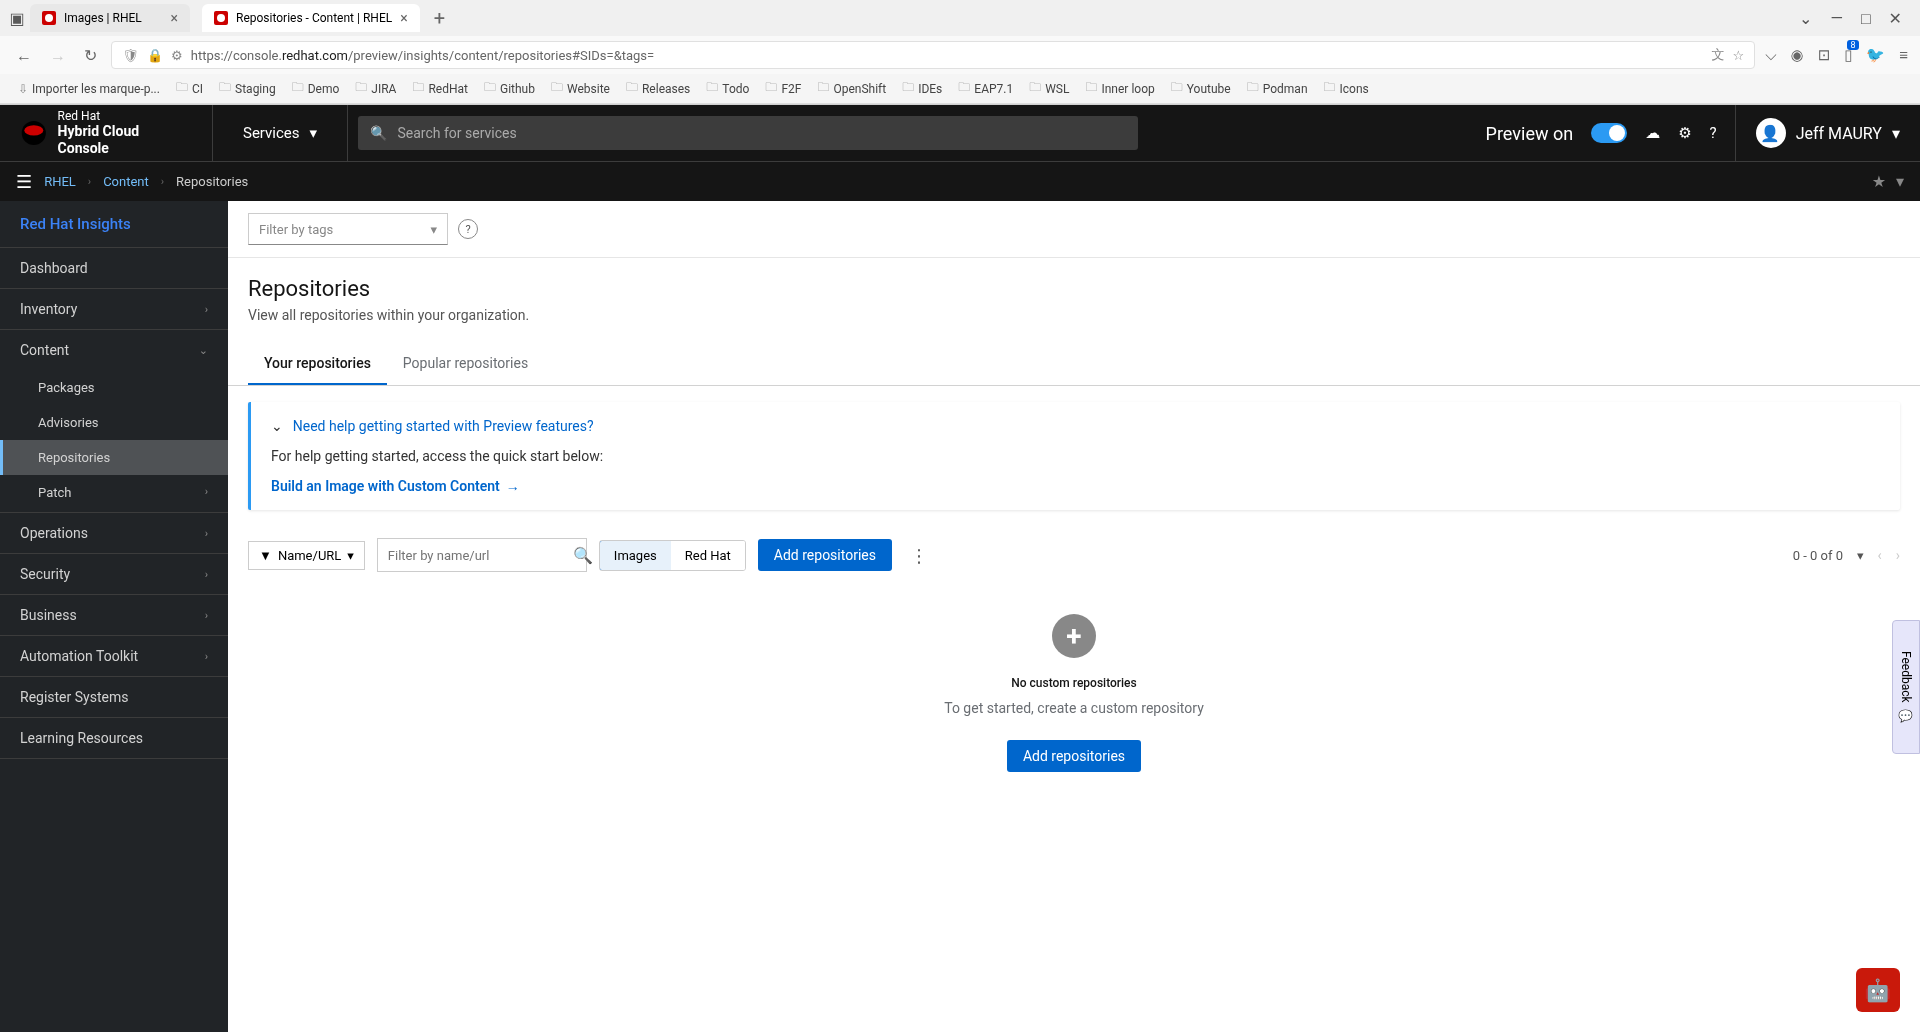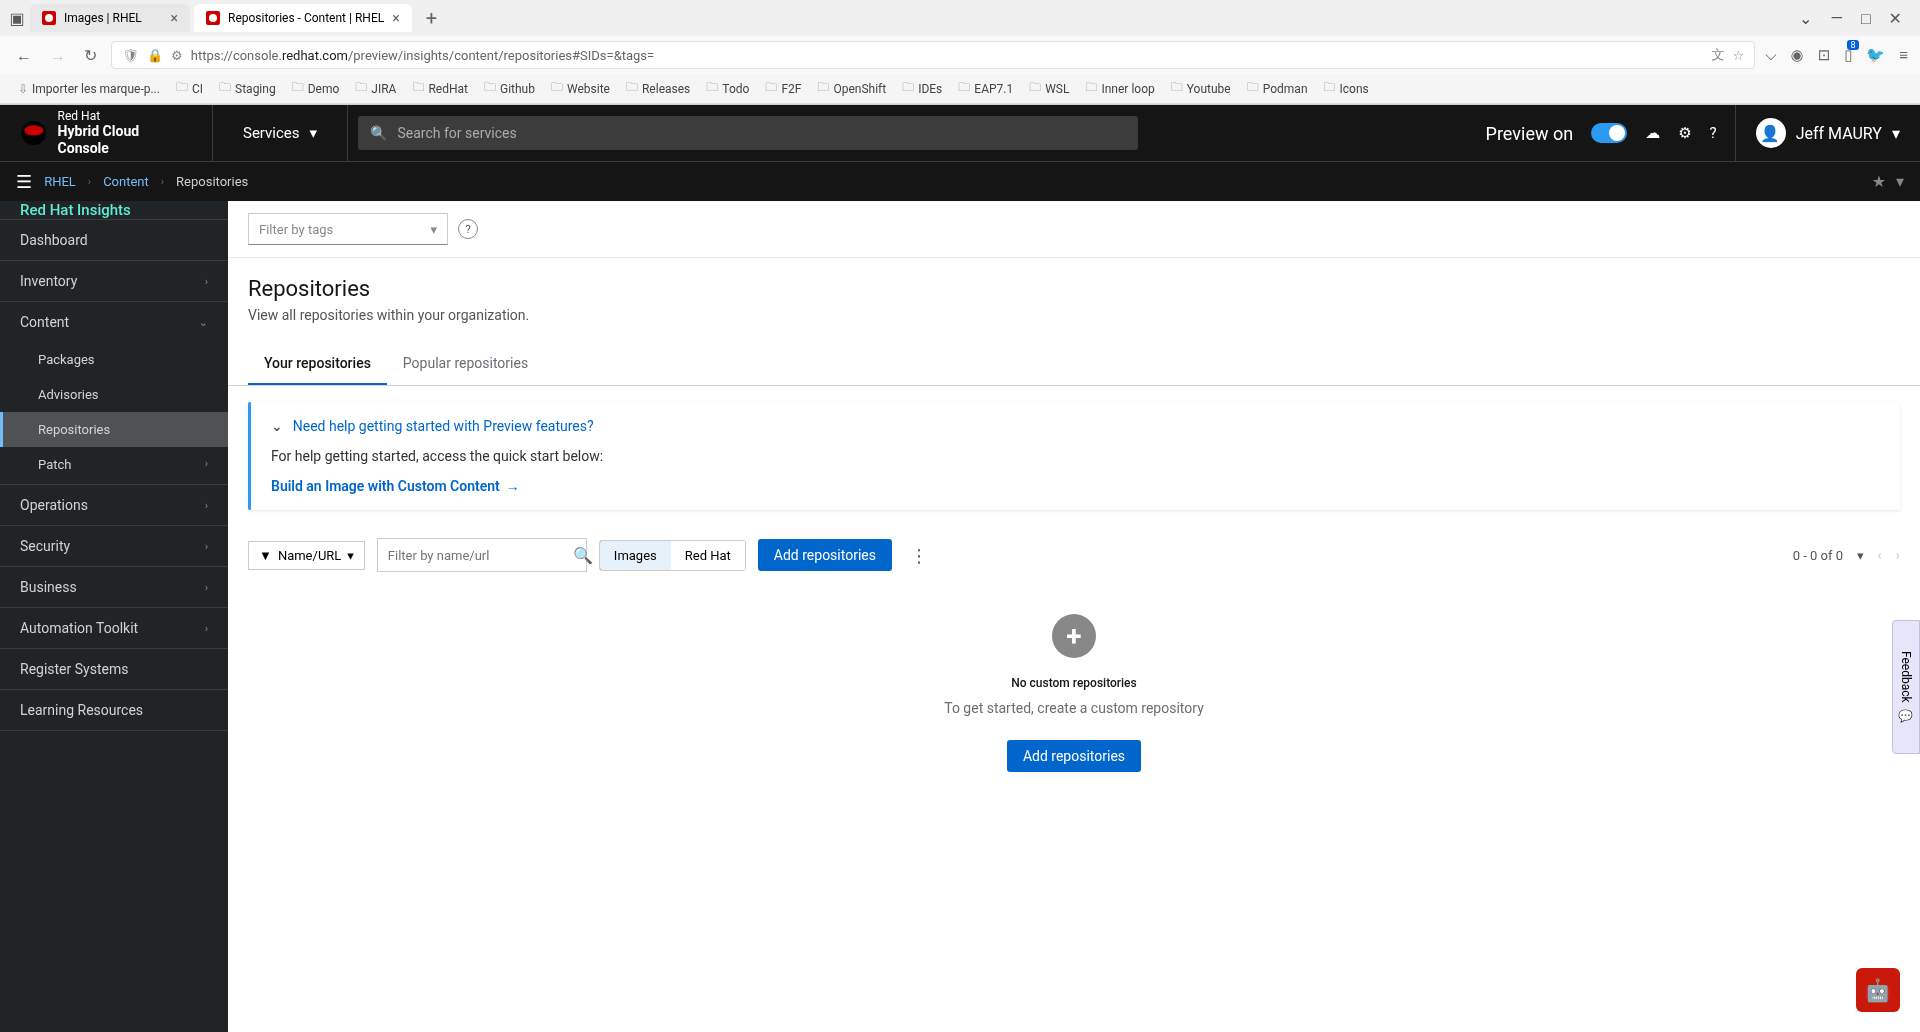--- a/index.html
+++ b/index.html
@@ -3,21 +3,21 @@
   <meta charset="utf-8">
   <style>
     * { margin: 0; padding: 0; box-sizing: border-box; font-family: -apple-system, BlinkMacSystemFont, "Segoe UI", Roboto, sans-serif; }
     body { width: 1920px; height: 1032px; background: #f5f5f5; overflow: hidden; }
     
     
     .browser-chrome { background: #f0f0f0; border-bottom: 1px solid #d0d0d0; }
     .tab-bar { display: flex; align-items: center; height: 36px; padding: 0 8px; gap: 4px; }
     .window-btn { width: 18px; height: 18px; display:flex; align-items:center; justify-content:center; color:#5a5a5a; cursor:pointer; }
     .tab { display: flex; align-items: center; gap: 8px; padding: 6px 12px; background: #e8e8e8; border-radius: 6px 6px 0 0; min-width: 160px; font-size: 12px; cursor: pointer; }
-    .tab.active { background: #fff; }
+    .tab.active { background: #fff; margin-left: 8px; }
     .tab-favicon { width: 14px; height: 14px; background: #cc0000; border-radius: 2px; position: relative; }
     .tab-favicon::after { content:''; position:absolute; width:8px; height:8px; background:#fff; border-radius:50%; top:3px; left:3px;}
     .tab-close { margin-left: auto; color: #666; font-size: 14px; }
     .new-tab { font-size: 20px; color: #666; padding: 0 10px; cursor: pointer; }
     .window-controls { margin-left: auto; display: flex; gap: 18px; padding-right: 10px; color:#555; }
     
     .url-bar { display: flex; align-items: center; height: 38px; padding: 0 12px; gap: 10px; background: #f9f9f9; }
     .nav-btn { color: #666; font-size: 16px; cursor: pointer; padding: 4px; }
     .nav-btn.disabled { color: #ccc; }
     .url-input-wrap { flex: 1; display: flex; align-items: center; gap: 8px; padding: 4px 10px; background: #fff; border-radius: 4px; border:1px solid #e0e0e0; }
@@ -56,21 +56,21 @@
     .breadcrumb-bar { display:flex; align-items:center; height:40px; background:#151515; border-top:1px solid #3c3c3c; padding:0 16px; gap:12px; }
     .hamburger { color:#fff; font-size:18px; cursor:pointer; }
     .bc-item { font-size:13px; color:#73bcf7; cursor:pointer; }
     .bc-sep { color:#666; font-size:11px; }
     .bc-current { font-size:13px; color:#ccc; }
     .bc-right { margin-left:auto; display:flex; gap:10px; color:#888; }
     
     
     .app-body { display:flex; height:calc(100% - 200px); }
     .sidebar { width:228px; background:#212427; color:#d2d2d2; overflow-y:auto; }
-    .sidebar-title { padding:0 20px; font-size:15px; font-weight:500; color:#5eead4; border-bottom:1px solid #3c3c3c;}
+    .sidebar-title { padding:14px 20px; font-size:15px; font-weight:500; color:#3b82f6; border-bottom:1px solid #3c3c3c;}
     .nav-item { display:flex; align-items:center; justify-content:space-between; padding:12px 20px; font-size:14px; cursor:pointer; border-bottom:1px solid #3c3c3c;}
     .nav-sub { padding:10px 20px 10px 38px; font-size:13px; cursor:pointer; color:#d2d2d2;}
     .nav-sub.active { background:#4f5255; border-left:3px solid #73bcf7; padding-left:35px;}
     .chevron { font-size:11px; color:#888; }
     
     
     .main { flex:1; background:#fff; overflow-y:auto; }
     .filter-bar { padding:12px 20px; border-bottom:1px solid #e6e6e6; display:flex; gap:10px; align-items:center;}
     .filter-select { width:200px; height:32px; border:1px solid #ccc; border-bottom:1px solid #888; border-radius:0; padding:0 10px; font-size:13px; color:#888; display:flex; align-items:center; justify-content:space-between; background:#fff; cursor:pointer;}
     .help-circle { width:20px; height:20px; border:1px solid #888; border-radius:50%; display:flex; align-items:center; justify-content:center; font-size:11px; color:#555; cursor:pointer;}

